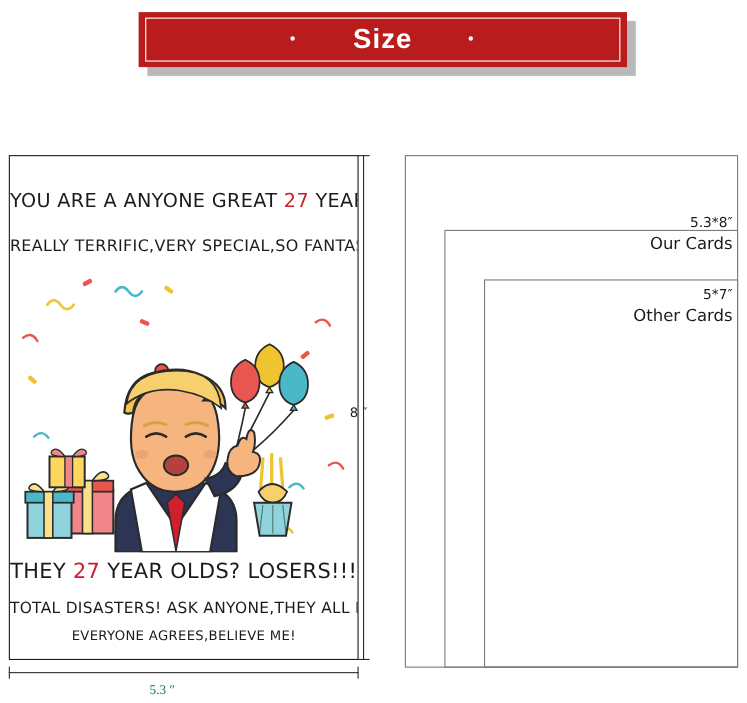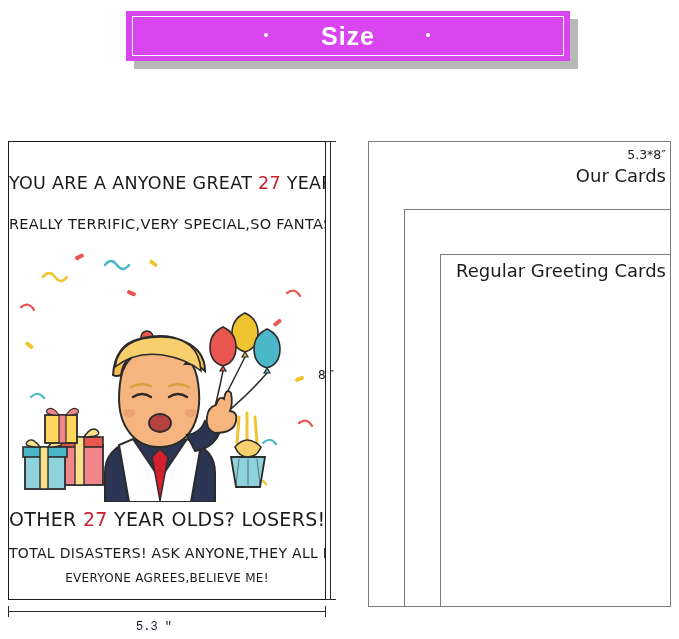--- a/index.html
+++ b/index.html
@@ -30,21 +30,21 @@
     width: 444px;
     height: 50px;
     background: #b9b9b9;
   }
   .banner {
     position: absolute;
     left: 0;
     top: 0;
     width: 444px;
     height: 50px;
-    background: #d946ef;
+    background: #b91c1c;
     display: flex;
     align-items: center;
     justify-content: center;
   }
   .banner-inner {
     position: absolute;
     left: 6px;
     top: 5px;
     right: 6px;
     bottom: 5px;
@@ -175,22 +175,22 @@
     height: 11px;
     background: #2b2b2b;
   }
   .dim-bottom::before { left: 0; }
   .dim-bottom::after { right: 0; }
   .dim-bottom-label {
     position: absolute;
     left: 136px;
     top: 620px;
     font-size: 12px;
-    color: #0f172a;
-    font-family: Liberation Mono, monospace;
+    color: #0f766e;
+    font-family: Liberation Serif, serif;
   }
 
   
   .cmp {
     position: absolute;
     left: 368px;
     top: 141px;
     width: 303px;
     height: 466px;
   }
@@ -204,23 +204,24 @@
   .r-other  { left: 36px; top: 68px; width: 267px; height: 398px; }
   .r-reg    { left: 72px; top: 113px; width: 231px; height: 353px; }
 
   .cmp-label {
     position: absolute;
     text-align: right;
     color: #1b1b1b;
     font-family: "DejaVu Sans", sans-serif;
     line-height: 1.35;
     white-space: nowrap;
+    margin-top: 47px;
   }
   .cmp-label .sz { font-size: 12.5px; display: block; }
-  .cmp-label .nm { font-size: 18px; display: block; }
+  .cmp-label .nm { font-size: 15px; display: block; }
   .l-ours  { right: 5px; top: 6px; }
   .l-other { right: 5px; top: 72px; }
   .l-reg   { right: 5px; top: 118px; }
 </style>
 </head>
 <body>
 
 <div class="banner-wrap">
   <div class="banner-shadow"></div>
   <div class="banner">
@@ -352,21 +353,21 @@
         <path d="M228 196 l2 -26 M238 196 l0 -30 M248 196 l-2 -26" stroke="#f0c330" stroke-width="3" fill="none" stroke-linecap="round"></path>
         <path d="M226 200 q12 -14 26 0 q-4 10 -13 10 q-9 0 -13 -10z" fill="#f7cf6d" stroke="#2b2b2b" stroke-width="1.6"></path>
         <path d="M222 210 l34 0 l-5 30 l-24 0 z" fill="#8fd4dd" stroke="#2b2b2b" stroke-width="1.8"></path>
         <path d="M230 212 l-3 26 M239 212 l0 26 M248 212 l3 26" stroke="#2b2b2b" stroke-width="1" fill="none" opacity="0.6"></path>
       </g>
 
     </svg>
   </div>
 
   <div class="card-line b1">
-    <span>OTHER </span><span class="hl">27</span><span> YEAR OLDS? LOSERS!!!</span>
+    <span>THEY </span><span class="hl">27</span><span> YEAR OLDS? LOSERS!!!</span>
   </div>
   <div class="card-line b2">TOTAL DISASTERS! ASK ANYONE,THEY ALL KNOW</div>
   <div class="card-line b3">EVERYONE AGREES,BELIEVE ME!</div>
 </div>
 
 <div class="dim-right"></div>
 <div class="dim-right-label">8 ″</div>
 
 <div class="dim-bottom"></div>
 <div class="dim-bottom-label">5.3 ″</div>
@@ -375,17 +376,20 @@
 
   <div class="rect r-ours"></div>
   <div class="rect r-other"></div>
   <div class="rect r-reg"></div>
 
   <div class="cmp-label l-ours">
     <span class="sz">5.3*8″</span>
     <span class="nm">Our Cards</span>
   </div>
 
+  <div class="cmp-label l-other">
+    <span class="sz">5*7″</span>
+    <span class="nm">Other Cards</span>
+  </div>
 
   <div class="cmp-label l-reg">
-    <span class="nm">Regular Greeting Cards</span>
   </div>
 </div>
 
 </body></html>

